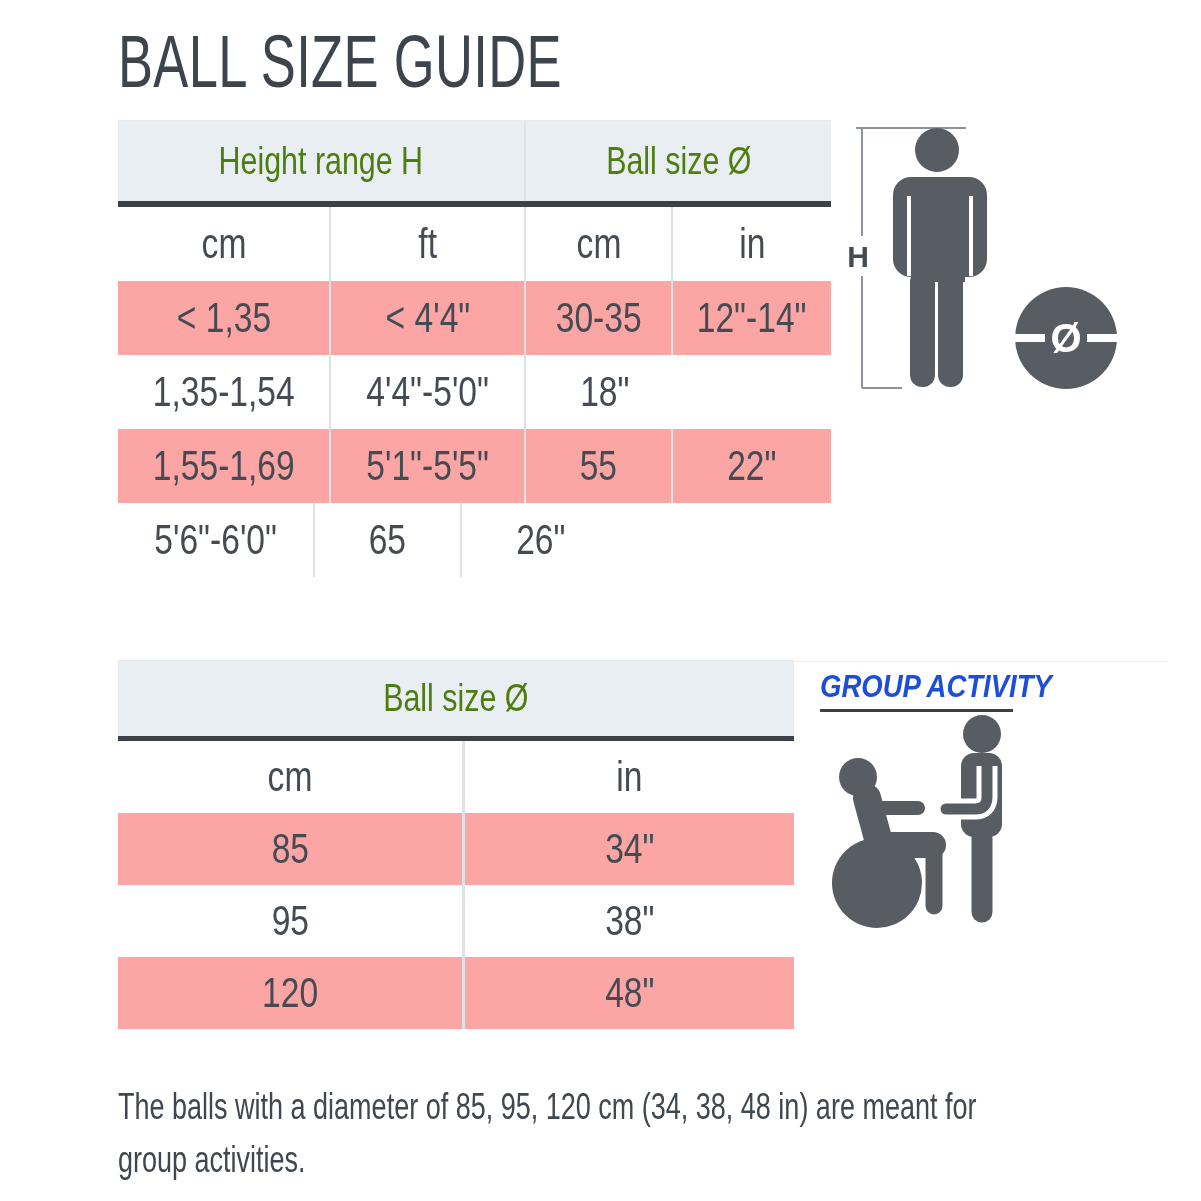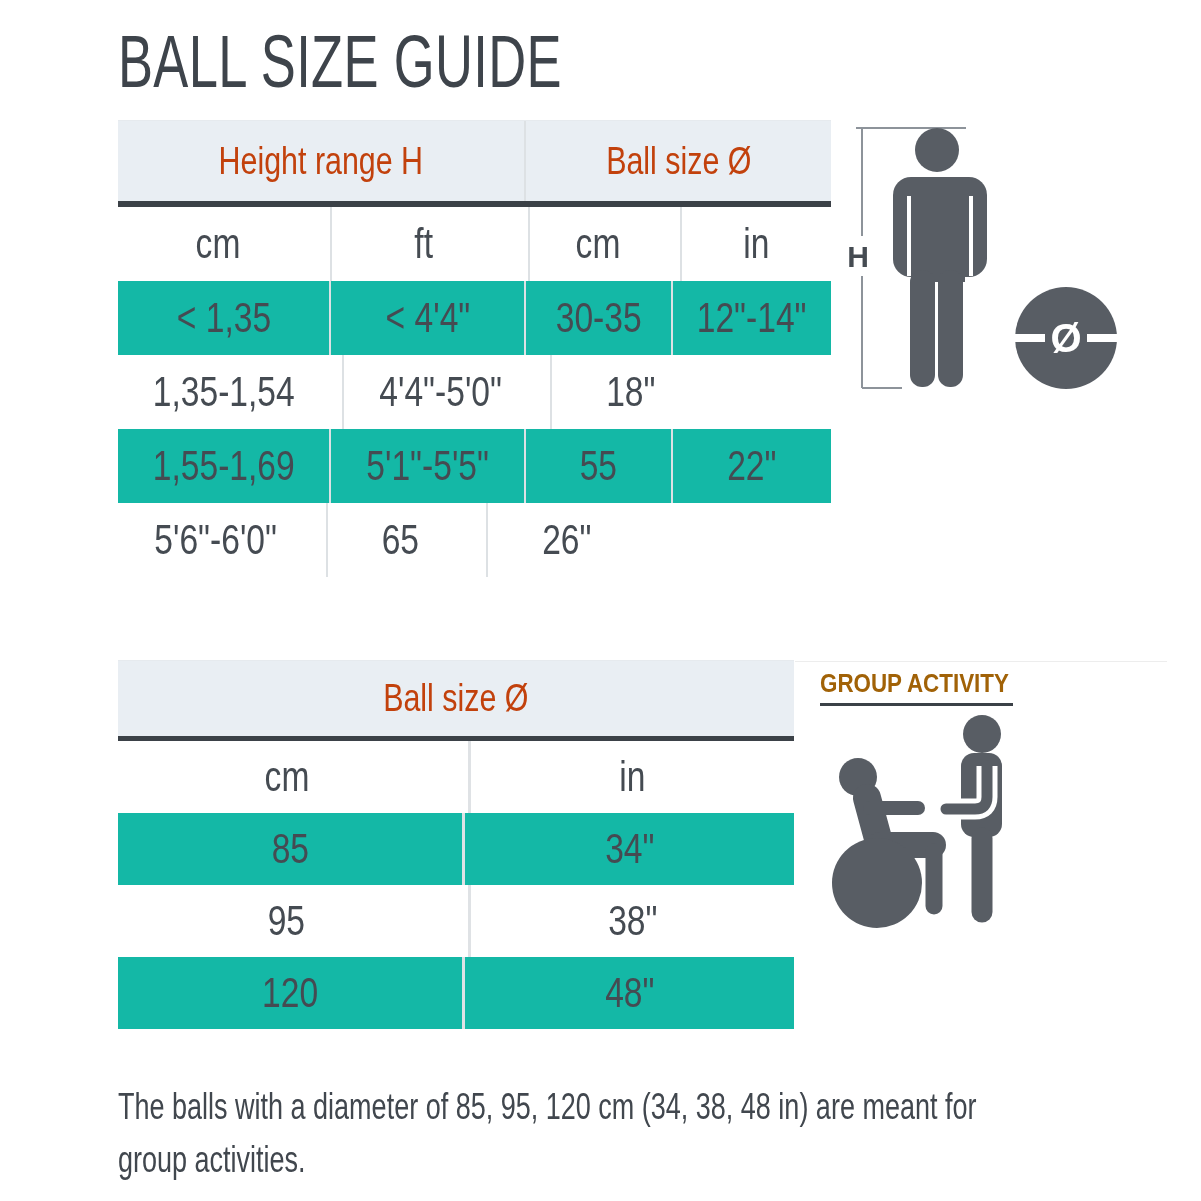--- a/index.html
+++ b/index.html
@@ -38,45 +38,46 @@
   .hrow { display: flex; background: #e9eef3; }
   .tbl1 .hrow { height: 80px; }
   .tbl2 .hrow { height: 75px; }
   .thick { width: 100%; background: #3b4147; }
   .tbl1 .thick { height: 6px; }
   .tbl2 .thick { height: 5px; }
 
   .row { display: flex; }
   .tbl1 .row { height: 74px; }
   .tbl2 .row { height: 72px; }
-  .row.w { background: #ffffff; gap: 13px; }
-  .row.g { background: #14b8a6; }
+  .row.w { background: #ffffff; }
+  .row.g { background: #fca5a5; }
 
   .cell, .hcell {
     display: flex; align-items: center; justify-content: center;
     font-size: 42px; color: #454b52;
     height: 100%;
   }
-  .hcell { font-size: 38px; color: #c2410c; }
+  .hcell { font-size: 38px; color: #4d7c0f; }
   .cell + .cell, .hcell + .hcell { border-left: 2px solid #dde1e4; }
   .tbl2 .cell + .cell { border-left: 3px solid #dfe2e5; }
 
   .hc1 { width: 406px; } .hc2 { width: 307px; }
   .c1 { width: 211px; } .c2 { width: 195px; } .c3 { width: 147px; } .c4 { width: 160px; }
   .g1 { width: 344px; } .g2 { width: 332px; }
   .gfull { width: 676px; }
 
   .ga-head {
     position: absolute;
     left: 820px; top: 668px;
     width: 193px;
-    font-size: 26px; font-weight: 700;
-    color: #a16207;
+    font-size: 32px; font-weight: 700;
+    color: #1d4ed8;
     padding-bottom: 4px;
     border-bottom: 3px solid #3b4147;
+    font-style: italic;
   }
   .faint-line {
     position: absolute;
     left: 795px; top: 661px;
     width: 406px; height: 1px;
     background: #ededed;
   }
 
   .fig { position: absolute; }
   .fig-person { left: 840px; top: 110px; width: 292px; height: 300px; }

